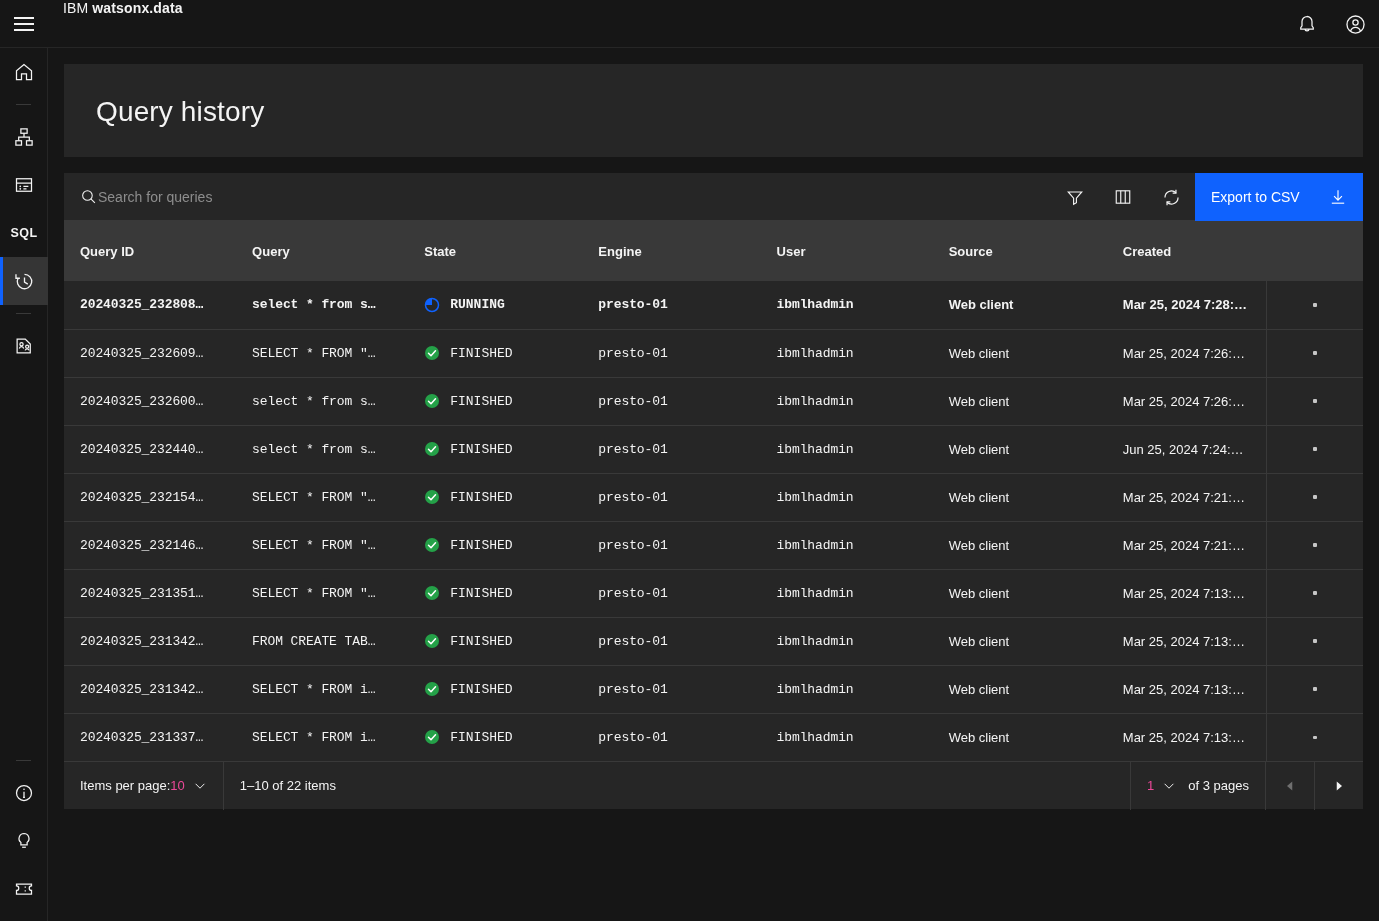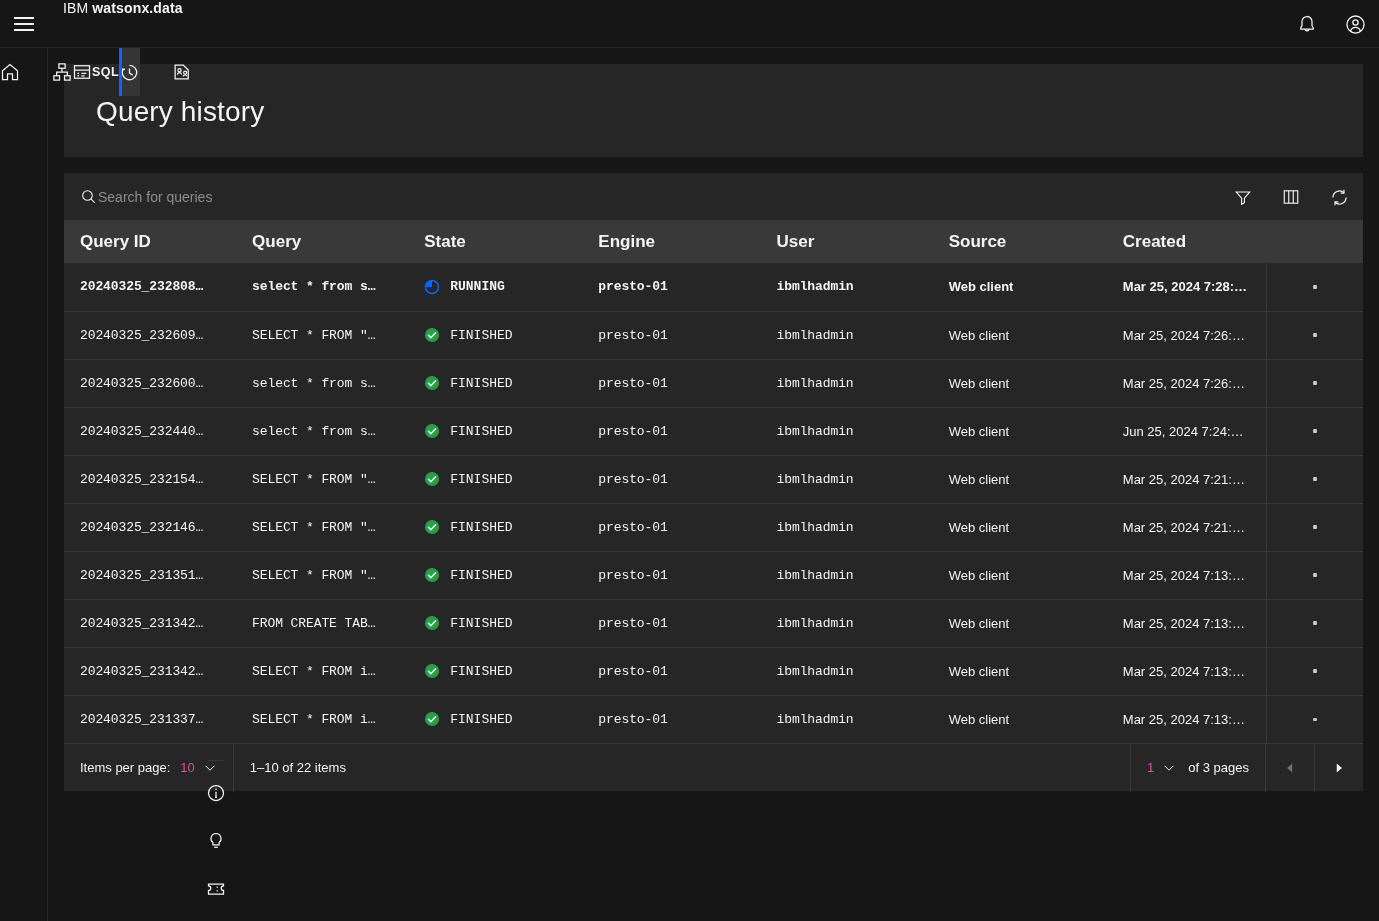--- a/index.html
+++ b/index.html
@@ -46,21 +46,21 @@
     width: 48px; height: 48px;
     display: flex; align-items: center; justify-content: center;
     cursor: pointer;
   }
 
   
   .rail {
     position: absolute; top: 48px; left: 0; width: 48px; height: 873px;
     background: #161616;
     border-right: 1px solid #262626;
-    display: flex; flex-direction: row;
+    display: flex; flex-direction: column;
     z-index: 20;
   }
   .rail-item {
     position: relative;
     width: 48px; height: 48px; min-height: 48px;
     display: flex; align-items: center; justify-content: center;
     cursor: pointer;
     color: #f4f4f4;
   }
   .rail-item.active { background: #353535; }
@@ -145,22 +145,22 @@
     cursor: pointer;
   }
   .clear-filters {
     font-size: 13px; color: #78a9ff; cursor: pointer; text-decoration: none;
   }
 
   
   table { width: 100%; border-collapse: collapse; table-layout: fixed; }
   thead th {
     background: #393939; color: #f4f4f4;
-    font-size: 17px; font-weight: 700; text-align: left;
-    height: 42px; padding: 0 16px;
+    font-size: 13px; font-weight: 700; text-align: left;
+    height: 60px; padding: 0 16px;
     white-space: nowrap;
   }
   tbody td {
     background: #262626; color: #f4f4f4;
     height: 48px; padding: 0 16px;
     font-size: 13px;
     border-top: 1px solid #393939;
     white-space: nowrap; overflow: hidden; text-overflow: ellipsis;
   }
   tbody tr:first-child td { border-top: 0; font-weight: bold; }
@@ -193,21 +193,21 @@
   }
   .kebab .dots { display: flex; flex-direction: column; align-items: center; }
 
   
   .pagination {
     display: flex; align-items: center; height: 48px;
     background: #262626;
     border-top: 1px solid #393939;
     font-size: 13px; color: #f4f4f4;
   }
-  .pg-left { display: flex; align-items: center; height: 52px; padding: 0 16px; gap: 10px; }
+  .pg-left { display: flex; align-items: center; height: 52px; padding: 0 16px; }
   .pg-divider { width: 1px; height: 48px; background: #393939; }
   .pg-select {
     display: inline-flex; align-items: center; gap: 8px; cursor: pointer;
     color: #ec4899;
   }
   .pg-range { padding: 0 16px; color: #f4f4f4; }
   .pg-spacer { flex: 1; }
   .pg-right { display: flex; align-items: center; height: 48px; }
   .pg-pages { display: flex; align-items: center; gap: 12px; padding: 0 16px; }
   .pg-arrow {
@@ -386,20 +386,29 @@
         <div class="tool-btn">
           <span>
             <svg width="19" height="19" viewBox="0 0 32 32" fill="none" stroke="#f4f4f4" stroke-width="2">
               <path d="M27 16a11 11 0 0 1-18.6 8"></path>
               <path d="M5 16A11 11 0 0 1 23.6 8"></path>
               <path d="M23.5 3v5.5H18M8.5 29v-5.5H14"></path>
             </svg>
           </span>
         </div>
 
+        <button class="export-btn">
+          <span class="lbl">Export to CSV</span>
+          <span>
+            <svg width="18" height="18" viewBox="0 0 32 32" fill="none" stroke="#ffffff" stroke-width="2">
+              <path d="M16 4v17M9 14.5l7 7 7-7"></path>
+              <path d="M5 27h22"></path>
+            </svg>
+          </span>
+        </button>
       </div>
 
 
       <table>
         <thead>
           <tr>
             <th class="col-qid">Query ID</th>
             <th class="col-query">Query</th>
             <th class="col-state">State</th>
             <th class="col-engine">Engine</th>

